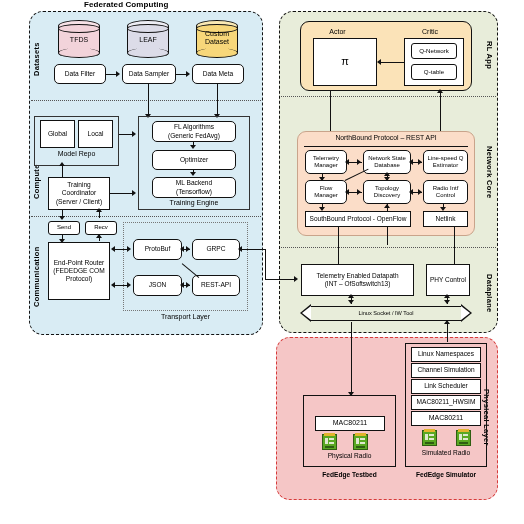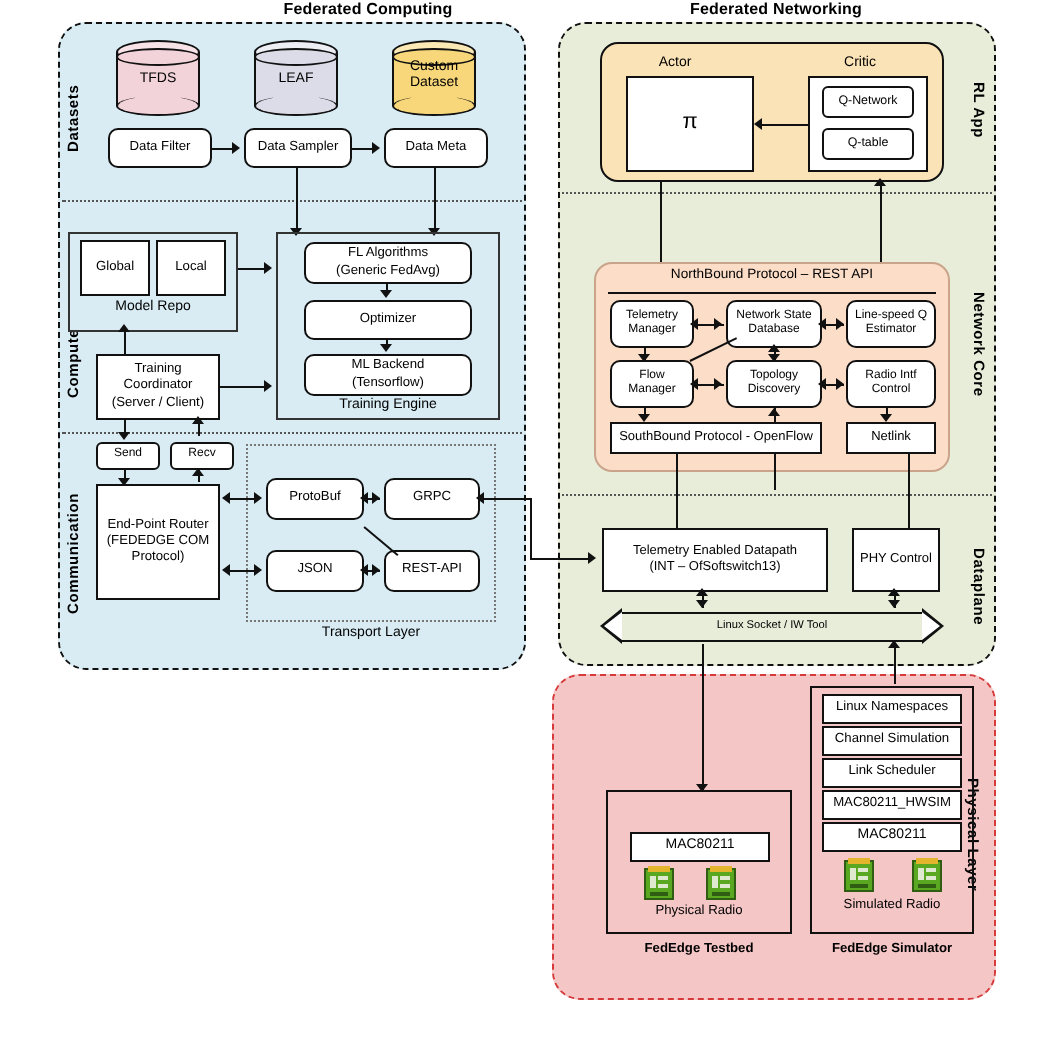--- a/index.html
+++ b/index.html
@@ -4,21 +4,21 @@
 <style>
   html,body{margin:0;padding:0;background:#ffffff;}
   body{width:524px;height:524px;position:relative;overflow:hidden;
        font-family:"Liberation Sans",sans-serif;color:#000;}
   .stage{position:absolute;left:0;top:0;width:524px;height:524px;}
 
   
   .abs{position:absolute;box-sizing:border-box;}
 
   
-  .ptitle{font-size:8px;font-weight:bold;text-align:center;letter-spacing:.1px;}
+  .ptitle{font-size:8px;font-weight:bold;letter-spacing:.1px;}
 
   
   .panel{border:1.6px dashed #111;border-radius:14px;}
   .panel-compute{background:#d9ecf4;}
   .panel-net{background:#e8edda;}
   .panel-phy{background:#f5c6c6;border-color:#d63a3a;}
 
   
   .hdiv{border-top:1.2px dotted #555;height:0;}
 
@@ -216,21 +216,20 @@
   <div class="ah ah-r" style="left:127px;top:282px;"></div>
   <div class="ah ah-l" style="left:111px;top:282px;"></div>
   <div class="ln lnh" style="left:182px;top:249px;width:8px;"></div>
   <div class="ah ah-r" style="left:186px;top:246px;"></div>
   <div class="ah ah-l" style="left:180px;top:246px;"></div>
   <div class="ln lnh" style="left:182px;top:285px;width:8px;"></div>
   <div class="ah ah-r" style="left:186px;top:282px;"></div>
   <div class="ah ah-l" style="left:180px;top:282px;"></div>
   <div class="ln" style="left:182px;top:263px;width:22px;height:1.2px;transform:rotate(40deg);transform-origin:left center;"></div>
 
-  <div class="abs ptitle" style="left:288px;top:0px;width:200px;">Federated Networking</div>
 
   <div class="abs panel panel-net" style="left:279px;top:11px;width:219px;height:322px;"></div>
   <div class="abs hdiv" style="left:281px;top:96px;width:215px;"></div>
   <div class="abs hdiv" style="left:281px;top:247px;width:215px;"></div>
 
   <div class="abs vlabel vlabel-r" style="left:484px;top:22px;width:11px;height:66px;">RL App</div>
   <div class="abs vlabel vlabel-r" style="left:484px;top:120px;width:11px;height:104px;">Network Core</div>
   <div class="abs vlabel vlabel-r" style="left:484px;top:256px;width:11px;height:74px;">Dataplane</div>
 
   <div class="abs sub-rl" style="left:300px;top:21px;width:172px;height:70px;"></div>

